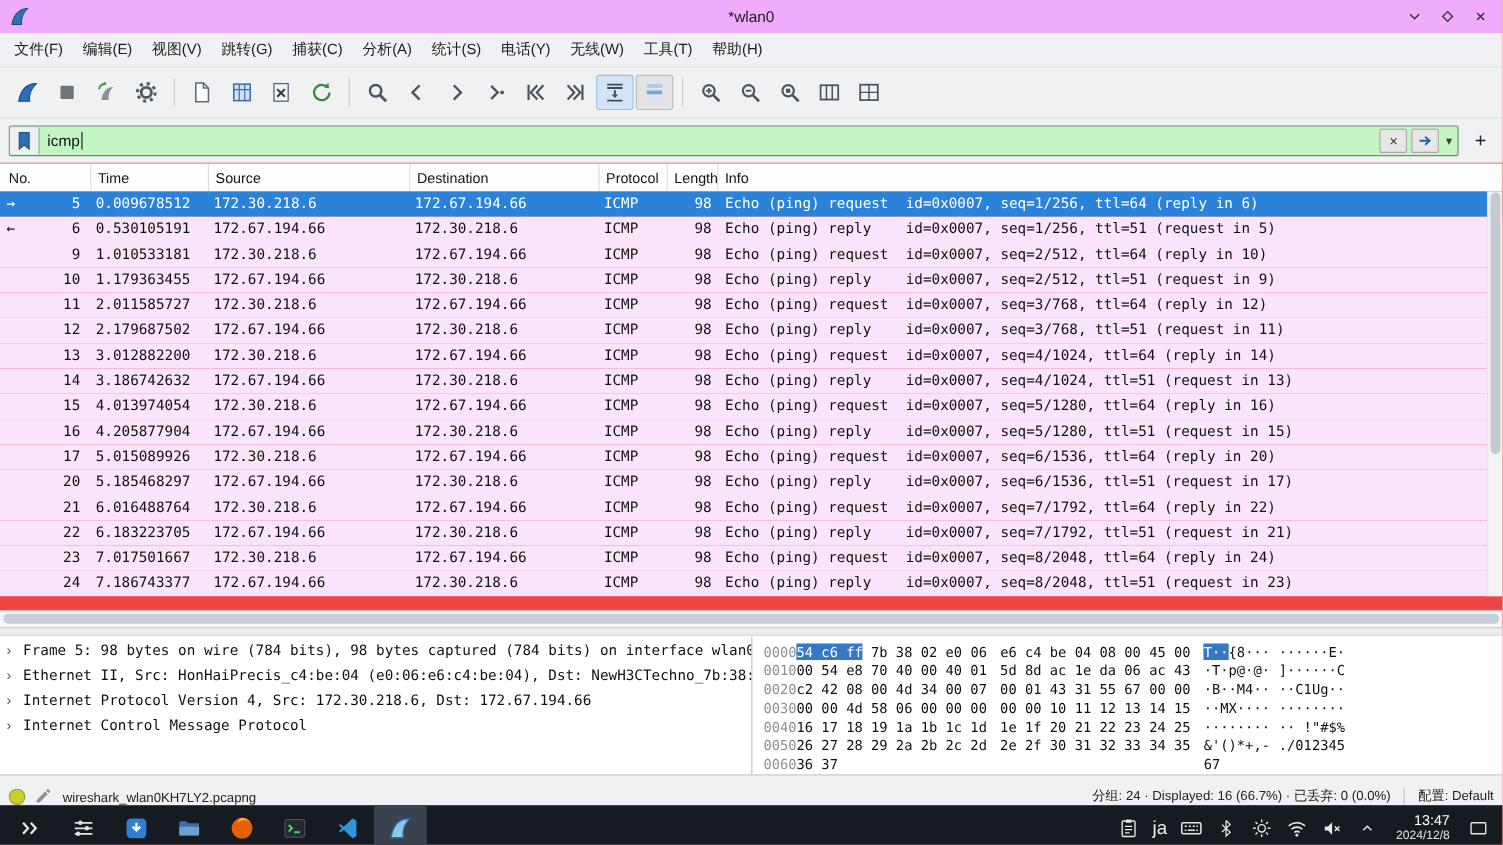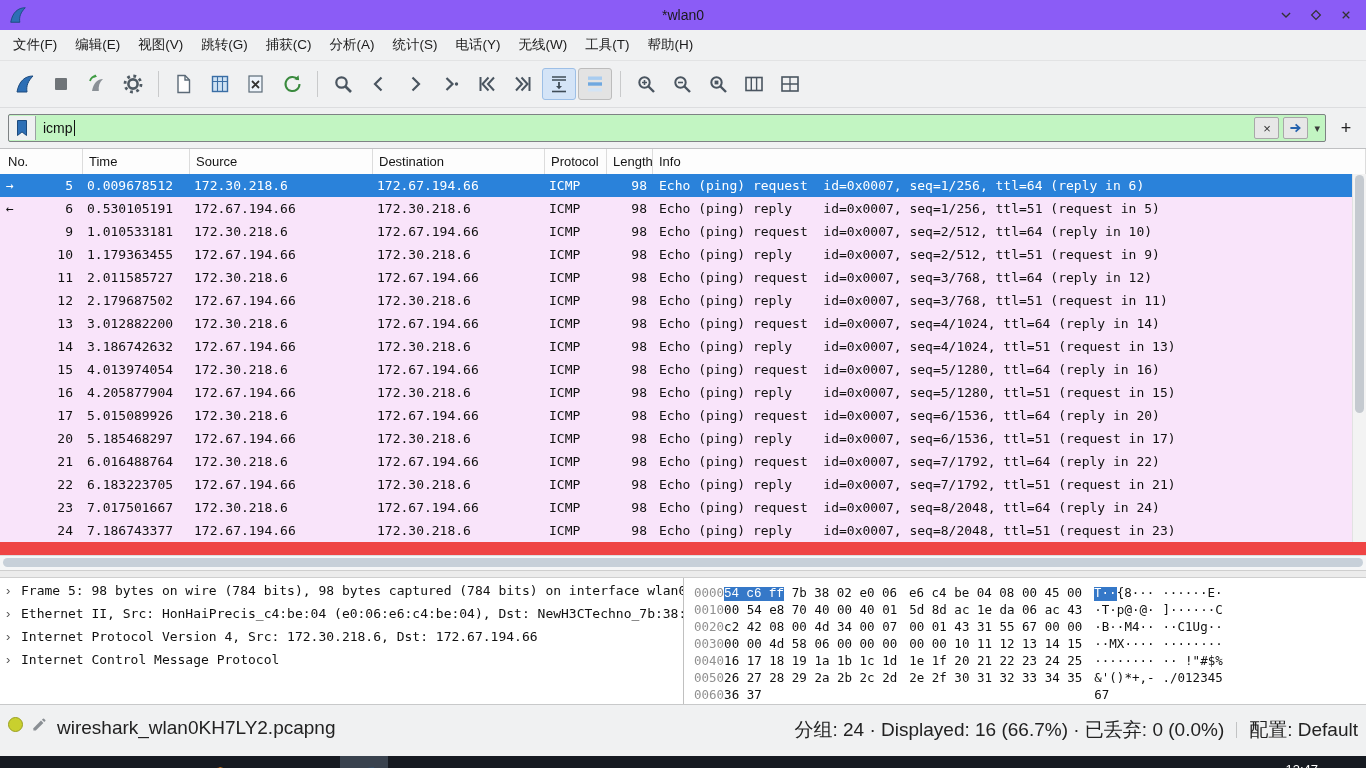--- a/index.html
+++ b/index.html
@@ -1,20 +1,20 @@
 <!DOCTYPE html>
 <html><head>
 <meta charset="utf-8">
 <style>
   html,body{margin:0;padding:0;}
   body{width:1366px;height:768px;overflow:hidden;font-family:"Liberation Sans","DejaVu Sans",sans-serif;font-size:13px;color:#1a1a1a;background:#f0f1f2;}
   .window{width:1366px;height:768px;display:flex;flex-direction:column;overflow:hidden;}
 
   
-  .titlebar{height:30px;background:#8b5cf6;display:flex;align-items:center;position:relative;flex:0 0 auto;}
+  .titlebar{height:30px;background:#f0abfc;display:flex;align-items:center;position:relative;flex:0 0 auto;}
   .titlebar .app-icon{margin-left:8px;display:flex;}
   .titlebar .title{position:absolute;left:0;right:0;text-align:center;font-size:14px;color:#1a1a1a;pointer-events:none;}
   .win-controls{margin-left:auto;display:flex;align-items:center;padding-right:6px;gap:2px;z-index:2;}
   .win-btn{width:28px;height:24px;display:flex;align-items:center;justify-content:center;}
 
   
   .menubar{height:30px;display:flex;align-items:center;padding-left:4px;background:#f0f1f2;flex:0 0 auto;}
   .menu-item{padding:4px 9px;font-size:13.5px;color:#1b1b1b;}
 
   
@@ -63,24 +63,24 @@
   .details{width:683px;flex:0 0 auto;border-right:1px solid #c0c0c0;padding-top:1px;overflow:hidden;}
   .dline{height:23px;line-height:23px;padding-left:6px;white-space:nowrap;overflow:hidden;}
   .tw{display:inline-block;width:15px;color:#555;font-size:13px;}
   .dtext{font-family:"DejaVu Sans Mono","Liberation Mono",monospace;font-size:13px;white-space:pre;color:#101010;}
   .hexpane{flex:1;padding:6px 0 0 10px;overflow:hidden;font-family:"DejaVu Sans Mono","Liberation Mono",monospace;font-size:12.5px;color:#101010;}
   .hexrow{height:17px;line-height:17px;white-space:pre;}
   .off{color:#909090;margin-right:0;}
   .hg{margin-right:12px;}
   .ag{margin-left:0;}
   .ag + .ag{margin-left:8px;}
-  .hl{background:#3578c8;color:#fff;font-family:Liberation Mono, monospace;}
-
-  
-  .statusbar{height:27px;background:#f0f1f2;border-top:1px solid #c8c9ca;display:flex;align-items:flex-start;padding:12px 8px;flex:0 0 auto;font-size:19px;color:#222;}
+  .hl{background:#3578c8;color:#fff;}
+
+  
+  .statusbar{height:27px;background:#f0f1f2;border-top:1px solid #c8c9ca;display:flex;align-items:flex-end;padding:0 8px;flex:0 0 auto;font-size:12px;color:#222;}
   .expert-dot{width:13px;height:13px;border-radius:50%;background:#c9d02e;border:1px solid #9aa021;margin-right:8px;}
   .sb-pencil{margin-right:10px;display:flex;}
   .sb-right{margin-left:auto;display:flex;align-items:center;}
   .sb-sep{width:1px;height:16px;background:#c2c3c4;margin:0 12px;}
 
   
   .taskbar{height:42px;background:#161a21;display:flex;align-items:center;flex:1 0 auto;color:#e8eaed;}
   .tb-left{display:flex;align-items:center;padding-left:4px;}
   .tb-btn{width:48px;height:42px;display:flex;align-items:center;justify-content:center;}
   .tb-btn.active{background:#39424e;}

